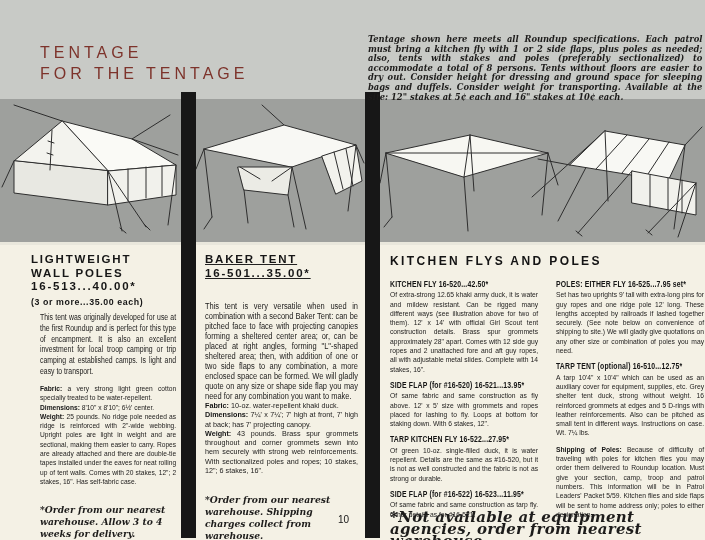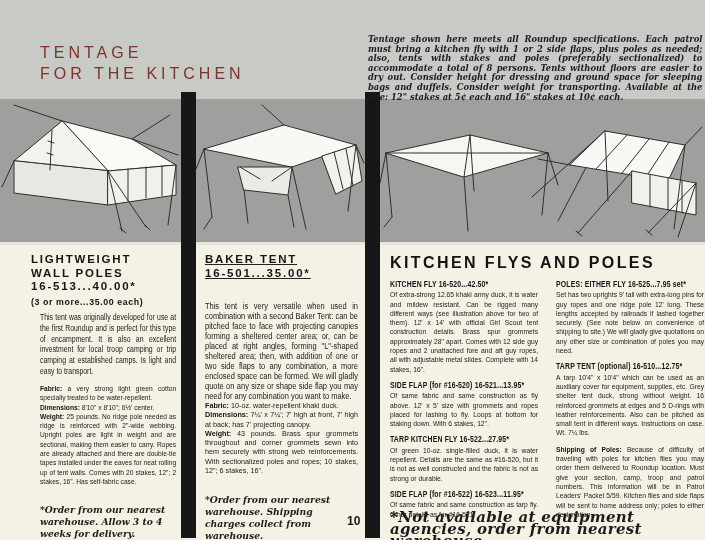--- a/index.html
+++ b/index.html
@@ -35,23 +35,23 @@
   .c2specs{position:absolute;left:205px;top:401px;width:170px;transform:scaleX(.9);
           font-size:8px;line-height:9.3px;}
   b.lead{font-weight:700;color:#141414;}
 
   .footnote{font-family:"DejaVu Serif","Liberation Serif",serif;font-style:italic;font-weight:700;
             font-size:9.2px;line-height:12px;color:#1d1c1b;}
   .fn1{position:absolute;left:40px;top:504px;width:128px;}
   .fn2{position:absolute;left:205px;top:494px;width:150px;}
   .fn3{position:absolute;left:390px;top:511px;width:315px;font-size:15px;letter-spacing:.3px;}
 
-  .pageno{position:absolute;left:338px;top:514px;font-size:12px;font-weight:700;color:#161616;margin-left:9px;}
-
-  .khdr{position:absolute;left:390px;top:254px;font-size:16px;font-weight:700;letter-spacing:2.4px;color:#141414;}
+  .pageno{position:absolute;left:338px;top:514px;font-size:10px;font-weight:400;color:#161616;}
+
+  .khdr{position:absolute;left:390px;top:254px;font-size:12px;font-weight:700;letter-spacing:2.4px;color:#141414;}
   .kcol{position:absolute;top:280px;width:176px;transform:scaleX(.841);font-size:8px;line-height:9.3px;}
   .kcolL{left:390px;} .kcolR{left:556px;}
   .kitem{margin-bottom:7px;}
   .khead{font-size:8.2px;font-weight:700;letter-spacing:.2px;margin-bottom:1px;color:#141414;}
 
   .ill{position:absolute;top:99px;height:143px;}
   .ill svg{display:block;width:100%;height:100%;}
   .ill1{left:0;width:181px;}
   .ill2{left:196px;width:169px;}
   .ill3{left:380px;width:325px;}
@@ -149,21 +149,21 @@
         <line x1="266" y1="131" x2="272" y2="136"></line>
       </g>
     </svg>
   </div>
 
   <div class="bar bar1"></div>
   <div class="bar bar2"></div>
 
   <div class="title">
     <div>TENTAGE</div>
-    <div>FOR THE KITCHEN</div>
+    <div>FOR THE TENTAGE</div>
   </div>
   <div class="intro">Tentage shown here meets all Roundup specifications. Each patrol must bring a kitchen fly with 1 or 2 side flaps, plus poles as needed; also, tents with stakes and poles (preferably sectionalized) to accommodate a total of 8 persons. Tents without floors are easier to dry out. Consider height for dressing and ground space for sleeping bags and duffels. Consider weight for transporting. Available at the site: 12" stakes at 5¢ each and 16" stakes at 10¢ each.</div>
 
   <div class="c1head">
     <div class="tenthead">LIGHTWEIGHT</div>
     <div class="tenthead">WALL POLES</div>
     <div class="tenthead">16-513...40.00*</div>
     <div class="subprice">(3 or more...35.00 each)</div>
   </div>
   <div class="c1body cx just">This tent was originally developed for use at the first Roundup and is perfect for this type of encampment. It is also an excellent investment for local troop camping or trip camping at established camps. Is light and easy to transport.</div>

